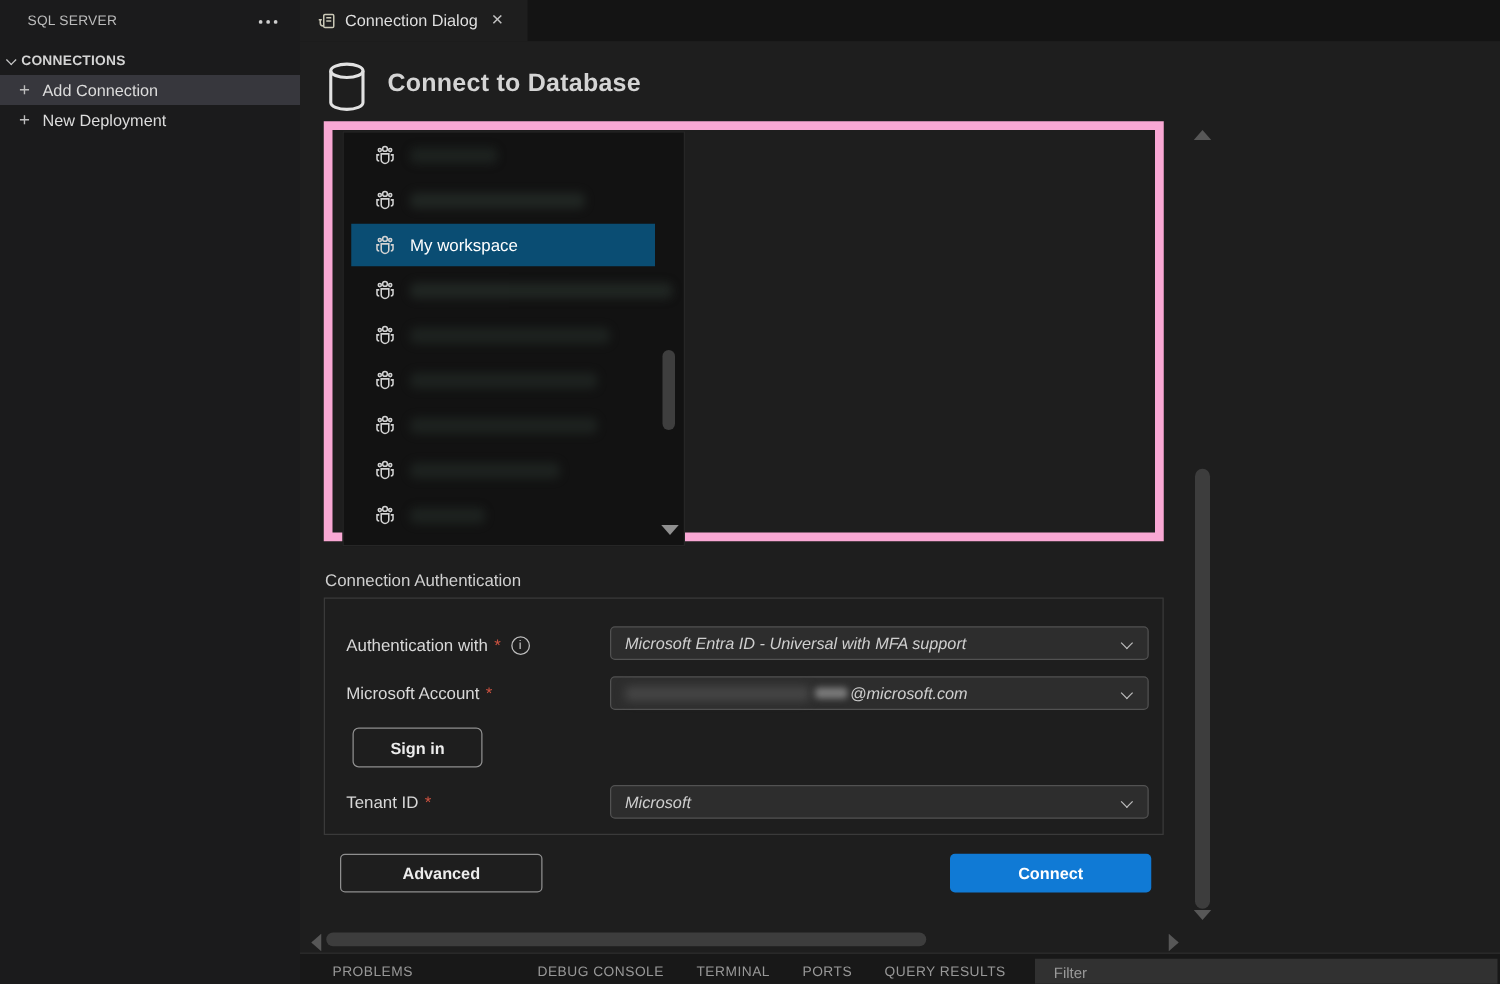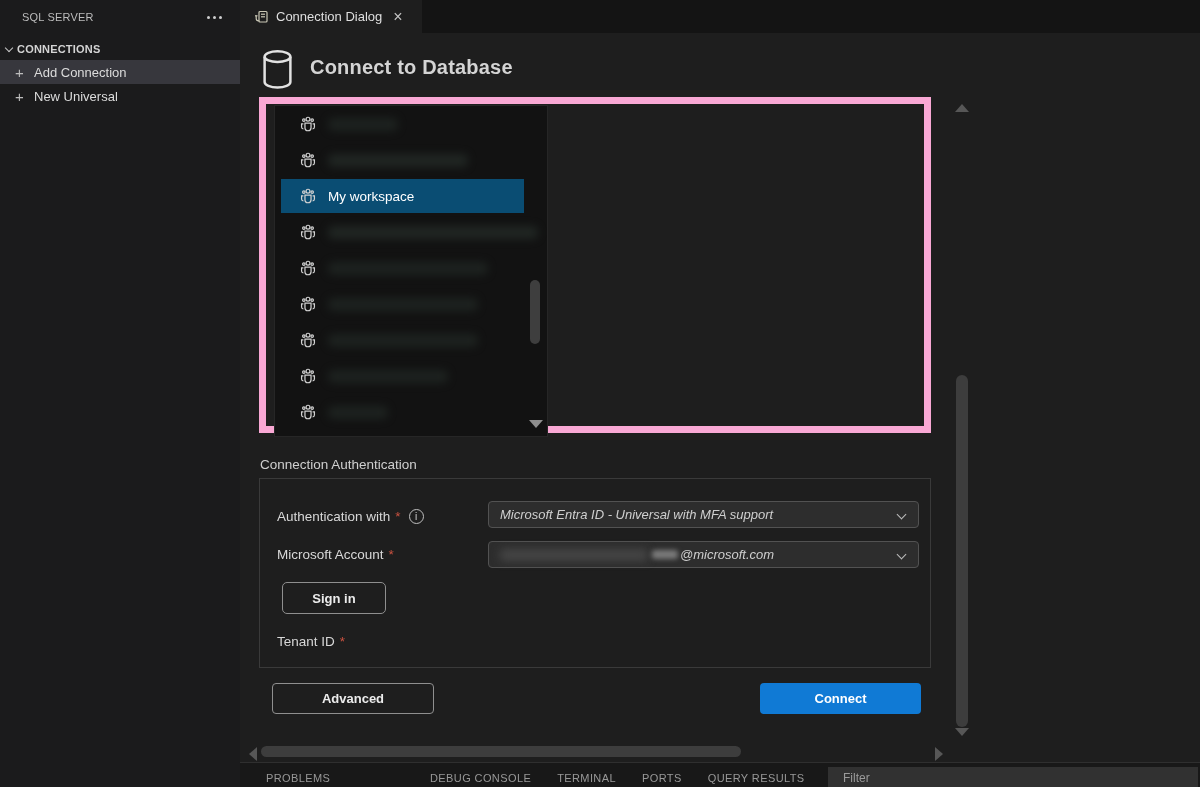--- a/index.html
+++ b/index.html
@@ -96,21 +96,21 @@
     <div class="sb-section">
       <span class="sb-chev"></span>
       <span class="txt">CONNECTIONS</span>
     </div>
     <div class="sb-item active" style="top:60px;">
       <span class="plus">+</span>
       <span class="lbl">Add Connection</span>
     </div>
     <div class="sb-item" style="top:84px;">
       <span class="plus">+</span>
-      <span class="lbl">New Universal</span>
+      <span class="lbl">New Deployment</span>
     </div>
   </aside>
 
   <div class="tabbar">
     <div class="tab">
       <svg viewBox="0 0 16 16" width="16" height="16" fill="none" stroke="#cac8b6" stroke-width="1.2">
         <rect x="6" y="2.5" width="8" height="10.5" rx="1"></rect>
         <line x1="8" y1="5.2" x2="12" y2="5.2"></line>
         <line x1="8" y1="7.8" x2="12" y2="7.8"></line>
         <path d="M3.2 6.8 v2.6 a2.4 2.4 0 0 0 2.4 2.4 h0.6"></path>
@@ -271,20 +271,24 @@
         <span class="val">@microsoft.com</span>
         <span class="dd-chev"></span>
       </div>
 
       <button class="btn-outline signin">Sign in</button>
 
       <div class="f-label" style="top:155px;">
         <span>Tenant ID</span>
         <span class="req">*</span>
       </div>
+      <div class="dropdown" style="top:149px;">
+        <span class="val">Microsoft</span>
+        <span class="dd-chev"></span>
+      </div>
     </div>
 
     <button class="btn-outline advanced">Advanced</button>
     <button class="connect">Connect</button>
 
     <div class="h-left"></div>
     <div class="h-thumb"></div>
     <div class="h-right"></div>
 
     <div class="bottom-panel">

